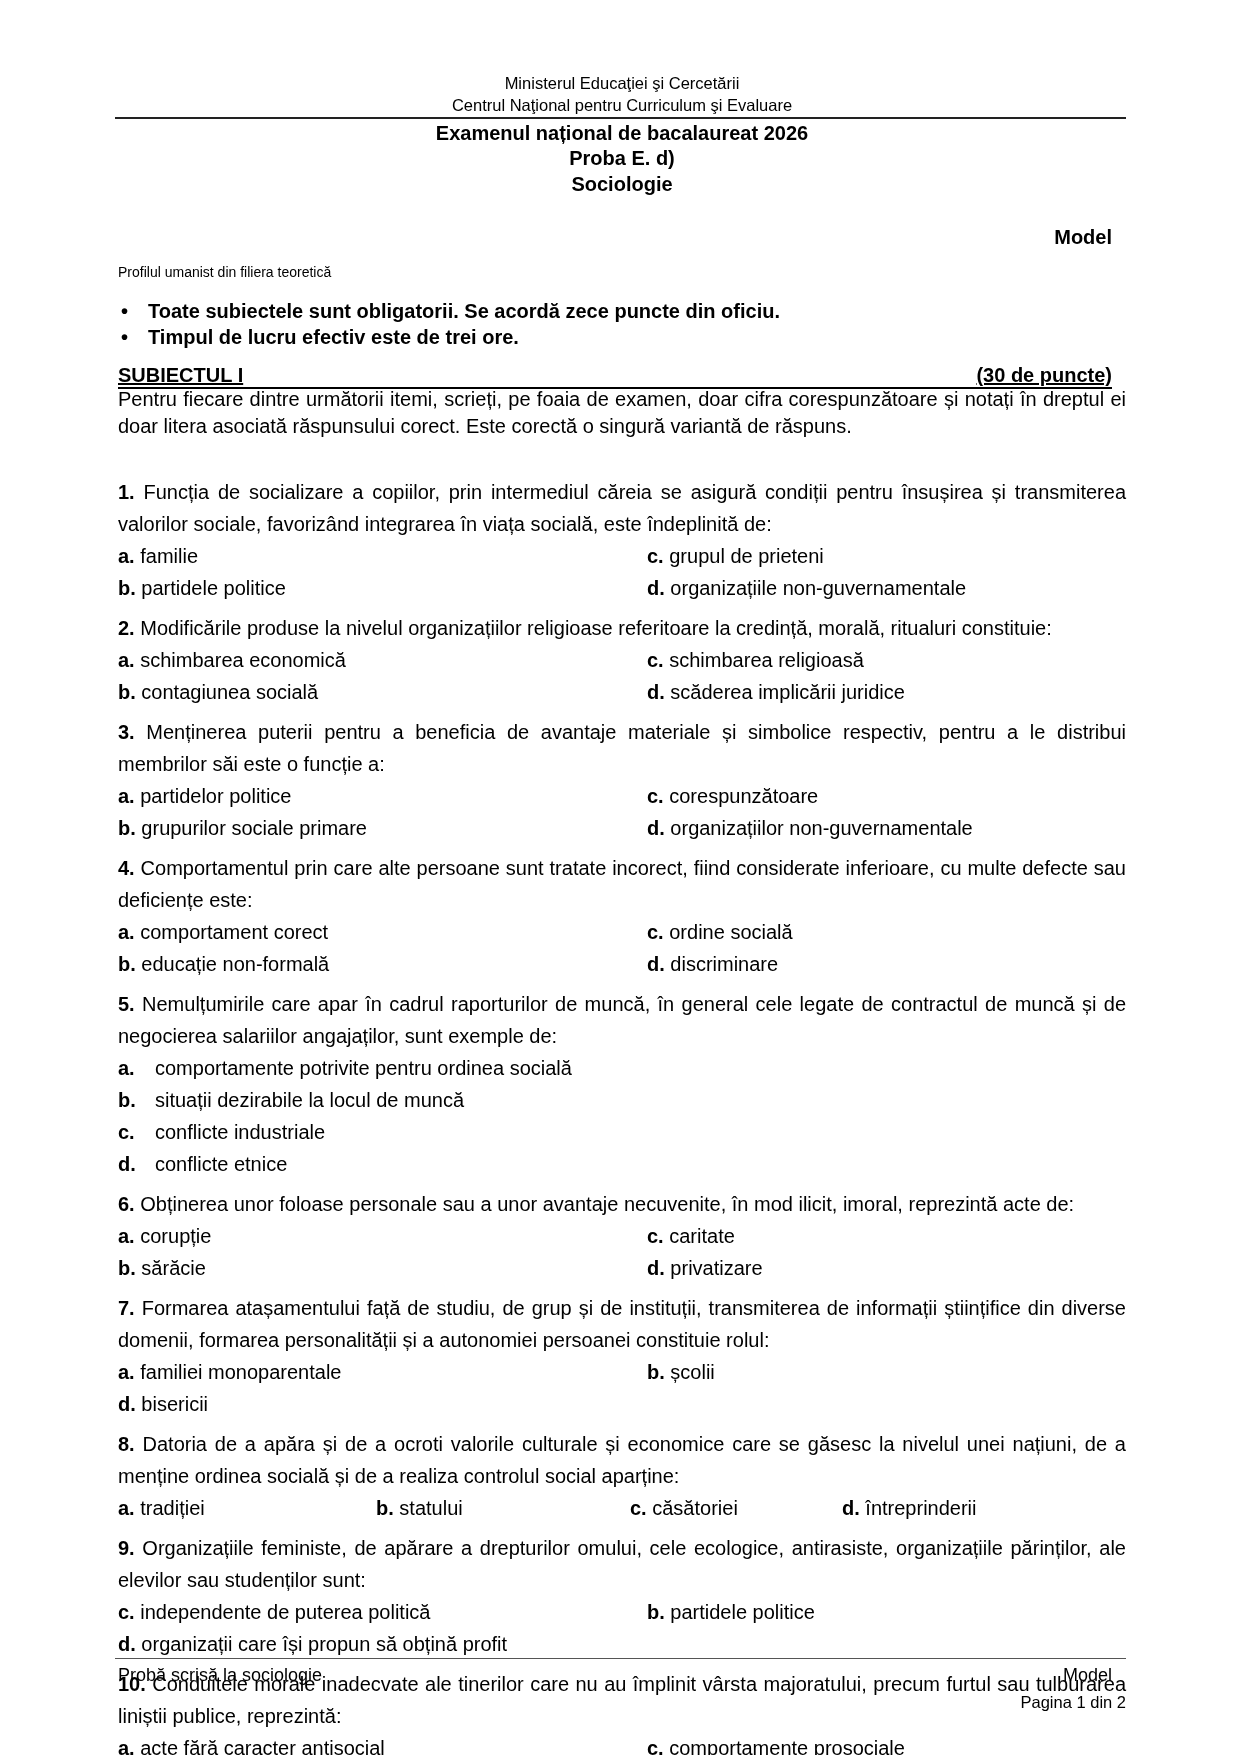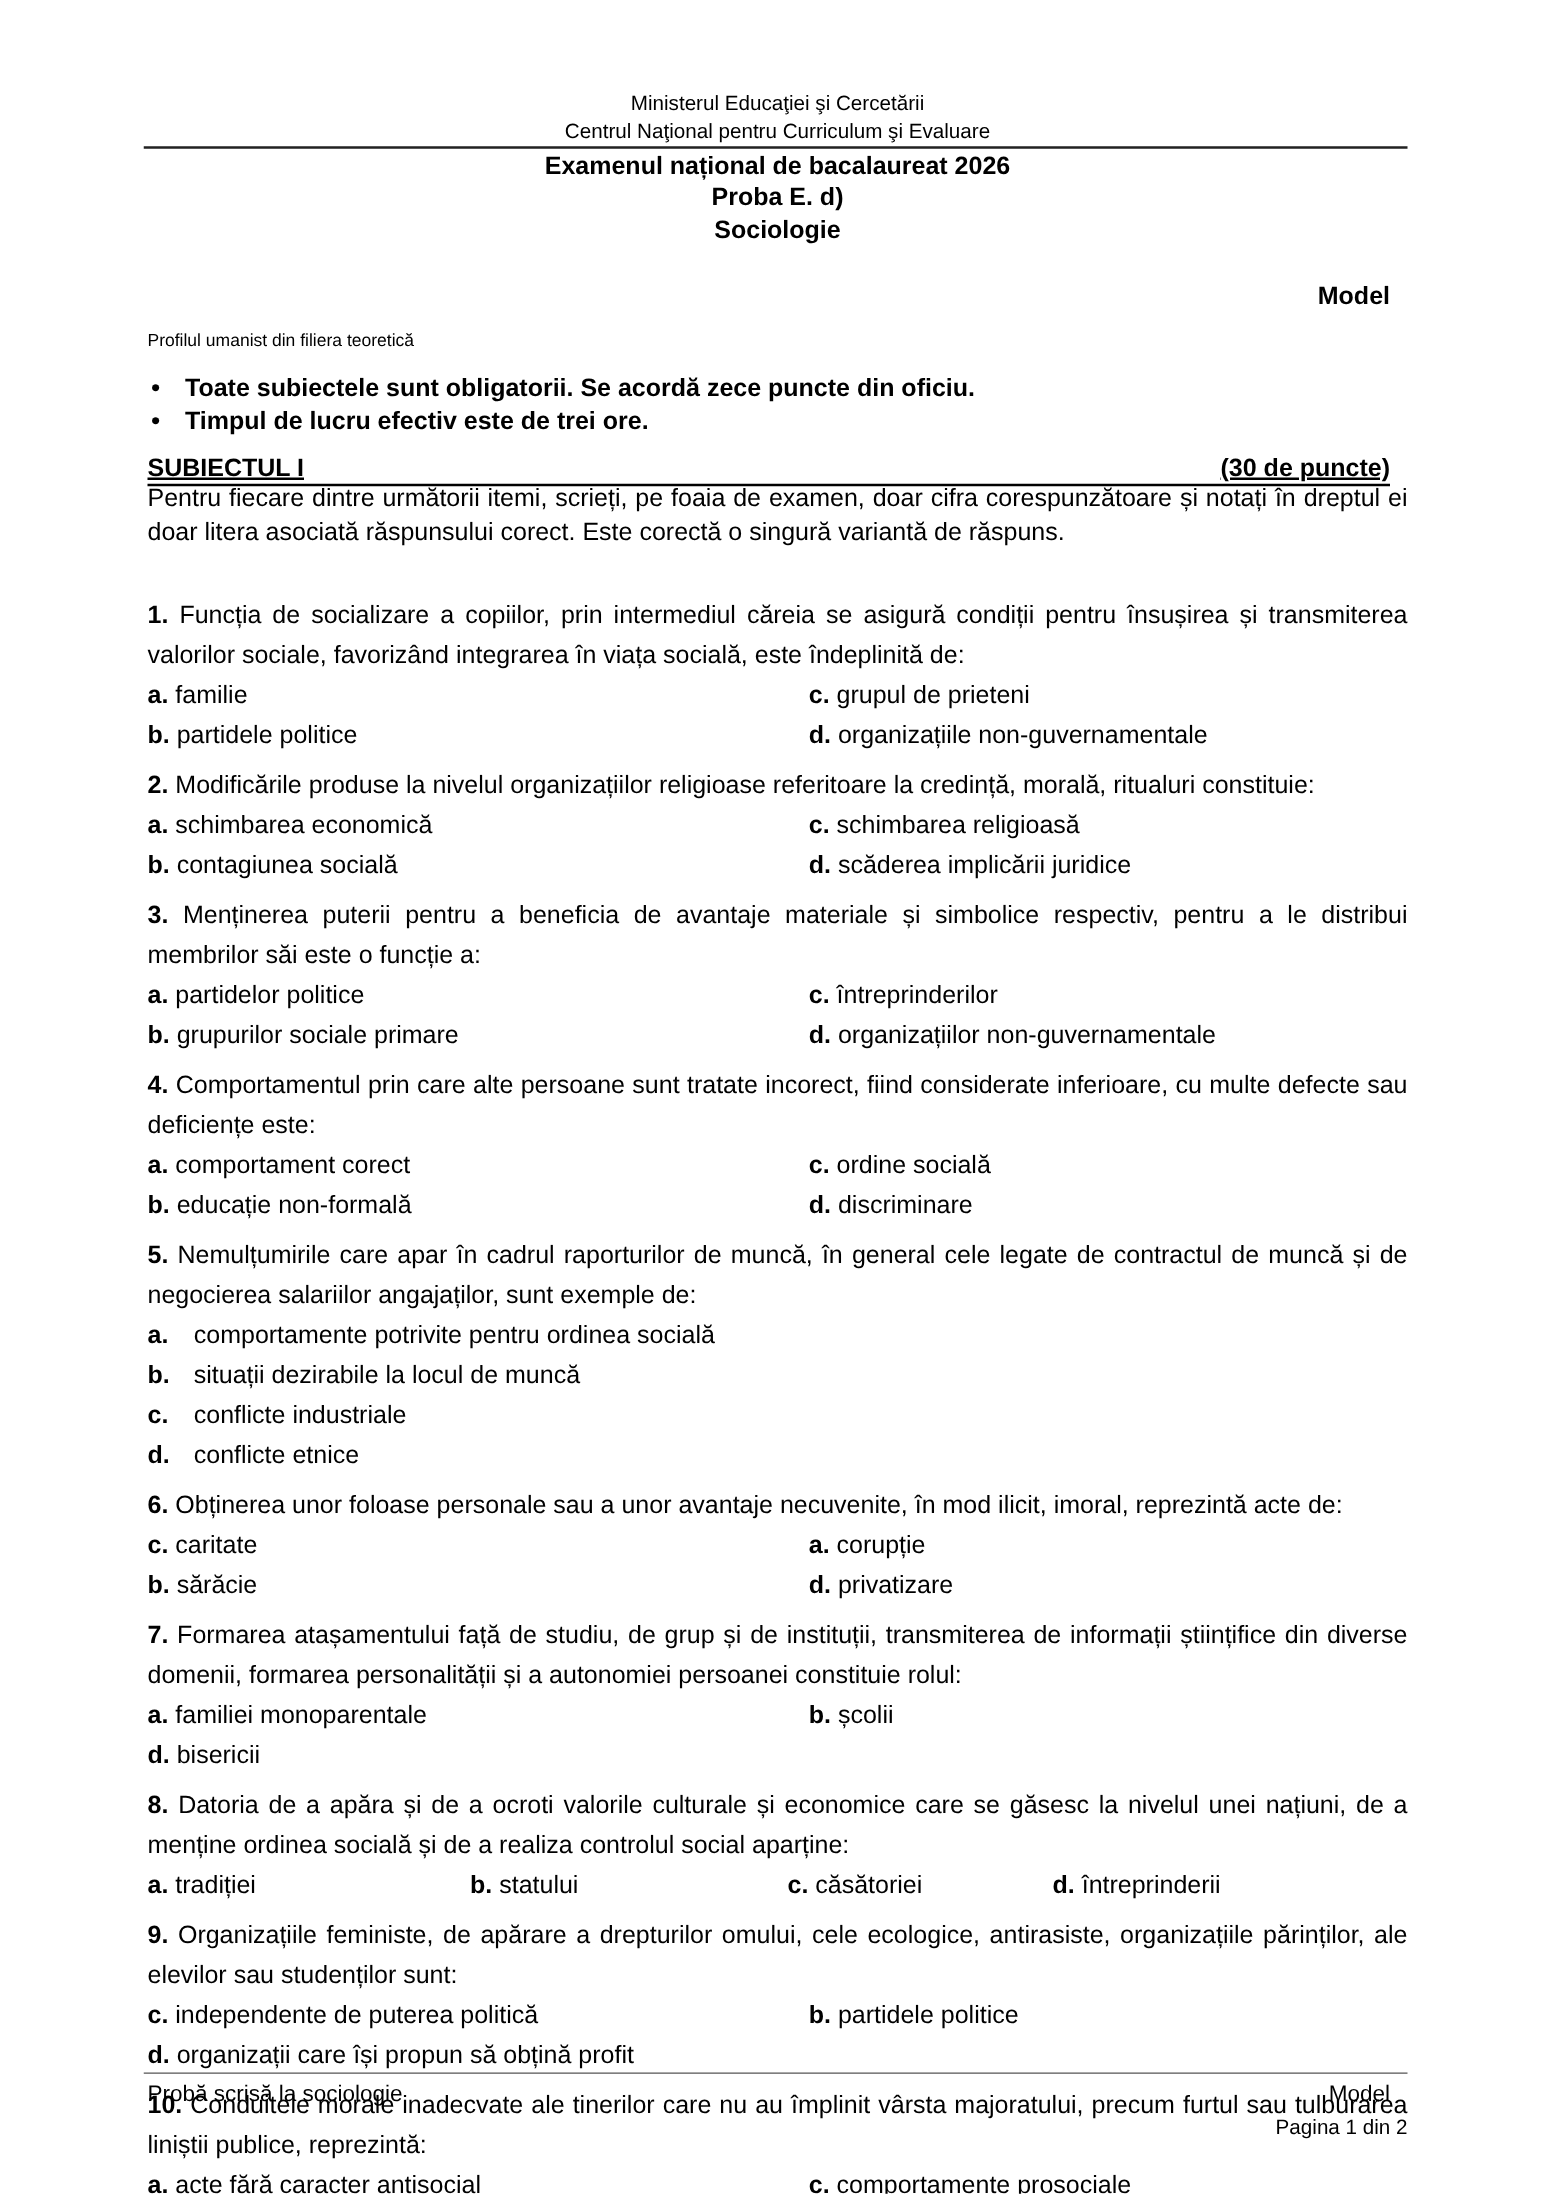--- a/index.html
+++ b/index.html
@@ -80,21 +80,21 @@
           <div class="opt"><b>a.</b> <span>schimbarea economică</span></div>
           <div class="opt"><b>c.</b> <span>schimbarea religioasă</span></div>
           <div class="opt"><b>b.</b> <span>contagiunea socială</span></div>
           <div class="opt"><b>d.</b> <span>scăderea implicării juridice</span></div>
         </div>
       </div>
       <div class="item">
         <div class="q"><b>3.</b> <span>Menținerea puterii pentru a beneficia de avantaje materiale și simbolice respectiv, pentru a le distribui membrilor săi este o funcție a:</span></div>
         <div class="opts2">
           <div class="opt"><b>a.</b> <span>partidelor politice</span></div>
-          <div class="opt"><b>c.</b> <span>întreprinderilor</span></div>
+          <div class="opt"><b>c.</b> <span>corespunzătoare</span></div>
           <div class="opt"><b>b.</b> <span>grupurilor sociale primare</span></div>
           <div class="opt"><b>d.</b> <span>organizațiilor non-guvernamentale</span></div>
         </div>
       </div>
       <div class="item">
         <div class="q"><b>4.</b> <span>Comportamentul prin care alte persoane sunt tratate incorect, fiind considerate inferioare, cu multe defecte sau deficiențe este:</span></div>
         <div class="opts2">
           <div class="opt"><b>a.</b> <span>comportament corect</span></div>
           <div class="opt"><b>c.</b> <span>ordine socială</span></div>
           <div class="opt"><b>b.</b> <span>educație non-formală</span></div>
@@ -118,22 +118,22 @@
           </div>
           <div class="opt">
             <b>d.</b>
             <span>conflicte etnice</span>
           </div>
         </div>
       </div>
       <div class="item">
         <div class="q"><b>6.</b> <span>Obținerea unor foloase personale sau a unor avantaje necuvenite, în mod ilicit, imoral, reprezintă acte de:</span></div>
         <div class="opts2">
+          <div class="opt"><b>a.</b> <span>corupție</span></div>
           <div class="opt"><b>c.</b> <span>caritate</span></div>
-          <div class="opt"><b>a.</b> <span>corupție</span></div>
           <div class="opt"><b>b.</b> <span>sărăcie</span></div>
           <div class="opt"><b>d.</b> <span>privatizare</span></div>
         </div>
       </div>
       <div class="item">
         <div class="q"><b>7.</b> <span>Formarea atașamentului față de studiu, de grup și de instituții, transmiterea de informații științifice din diverse domenii, formarea personalității și a autonomiei persoanei constituie rolul:</span></div>
         <div class="opts2">
           <div class="opt"><b>a.</b> <span>familiei monoparentale</span></div>
           <div class="opt"><b>b.</b> <span>școlii</span></div>
           <div class="opt"><b>d.</b> <span>bisericii</span></div>

